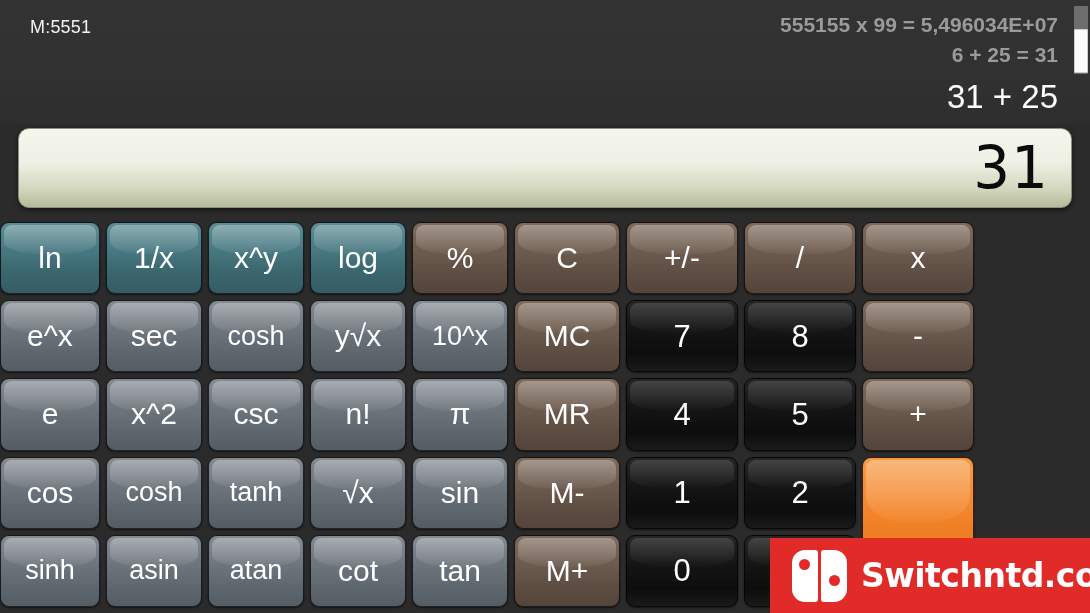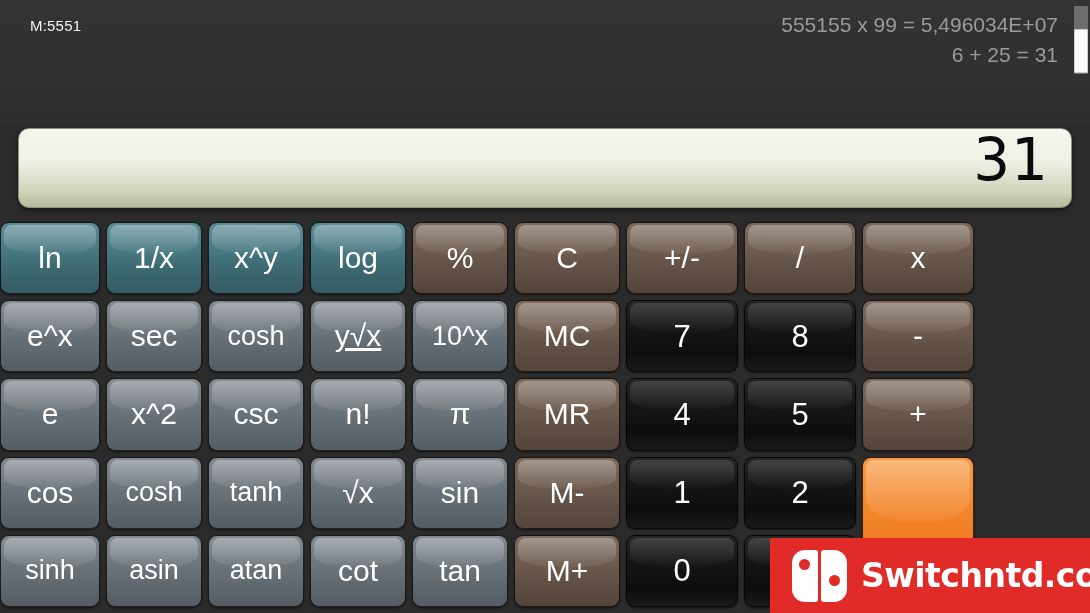--- a/index.html
+++ b/index.html
@@ -11,28 +11,28 @@
     position:relative;
   }
 
   
   .header {
     position:absolute; left:0; top:0; width:1090px; height:124px;
     background:linear-gradient(180deg,#333333 0%,#313131 60%,#2e2e2e 100%);
   }
   .mem-indicator {
     position:absolute; left:30px; top:17px;
-    color:#f2f2f2; font-size:15px; letter-spacing:0.2px;
+    color:#f2f2f2; font-size:18px; letter-spacing:0.2px;
   }
   .history {
     position:absolute; right:32px; top:10px; width:640px;
     text-align:right;
   }
   .history-line {
-    color:#9a9a9a; font-size:21px; line-height:30px; white-space:nowrap;
+    color:#9a9a9a; font-size:21px; line-height:30px; white-space:nowrap;font-weight:bold;
   }
   .current-expr {
     position:absolute; right:32px; top:78px;
     color:#ffffff; font-size:33px; line-height:38px;
     white-space:nowrap; text-align:right;
   }
   .scrollbar-track {
     position:absolute; right:2px; top:6px; width:14px; height:68px;
     background:#6e6e6e; border-radius:1px;
   }
@@ -42,21 +42,21 @@
     border:1px solid #cfcfcf;
   }
 
   
   .display {
     position:absolute; left:18px; top:128px; width:1054px; height:80px;
     border-radius:11px;
     background:linear-gradient(180deg,#f4f5ec 0%,#f0f1e6 42%,#d2d6bd 78%,#b4ba9b 100%);
     border:1px solid #8e927c;
     box-shadow:0 1px 0 rgba(255,255,255,.35) inset, 0 2px 4px rgba(0,0,0,.55);
-    display:flex; align-items:flex-start; justify-content:flex-end;
+    display:flex; align-items:center; justify-content:flex-end;
     padding-right:22px; overflow:hidden;
   }
   .display-value {
     color:#0b0b0b; font-size:58px; line-height:62px;
     font-family:"DejaVu Sans", sans-serif; font-weight:400;
     letter-spacing:1px;
   }
 
   
   .keypad {
@@ -136,20 +136,21 @@
 <body>
 
 <div class="header">
   <div class="mem-indicator">M:5551</div>
 
   <div class="history">
     <div class="history-line">555155 x 99 = 5,496034E+07</div>
     <div class="history-line">6 + 25 = 31</div>
   </div>
 
+  <div class="current-expr">31 + 25</div>
 
   <div class="scrollbar-track"></div>
   <div class="scrollbar-thumb"></div>
 </div>
 
 <div class="display">
   <div class="display-value">31</div>
 </div>
 
 <div class="keypad">
@@ -182,21 +183,21 @@
     </div>
     <div class="key k-gray" style="grid-area: 2 / 1;">
       <span>e^x</span>
     </div>
     <div class="key k-gray" style="grid-area: 2 / 2; justify-content: center;">
       <span>sec</span>
     </div>
     <div class="key k-gray k-small" style="grid-area: 2 / 3;">
       <span>cosh</span>
     </div>
-    <div class="key k-gray" style="grid-area: 2 / 4; text-decoration: underline;">
+    <div class="key k-gray" style="grid-area: 2 / 4;">
       <span>y√x</span>
     </div>
     <div class="key k-gray k-small" style="grid-area: 2 / 5;">
       <span>10^x</span>
     </div>
     <div class="key k-brown" style="grid-area: 2 / 6;">
       <span>MC</span>
     </div>
     <div class="key k-dark k-num" style="grid-area: 2 / 7;">
       <span>7</span>

